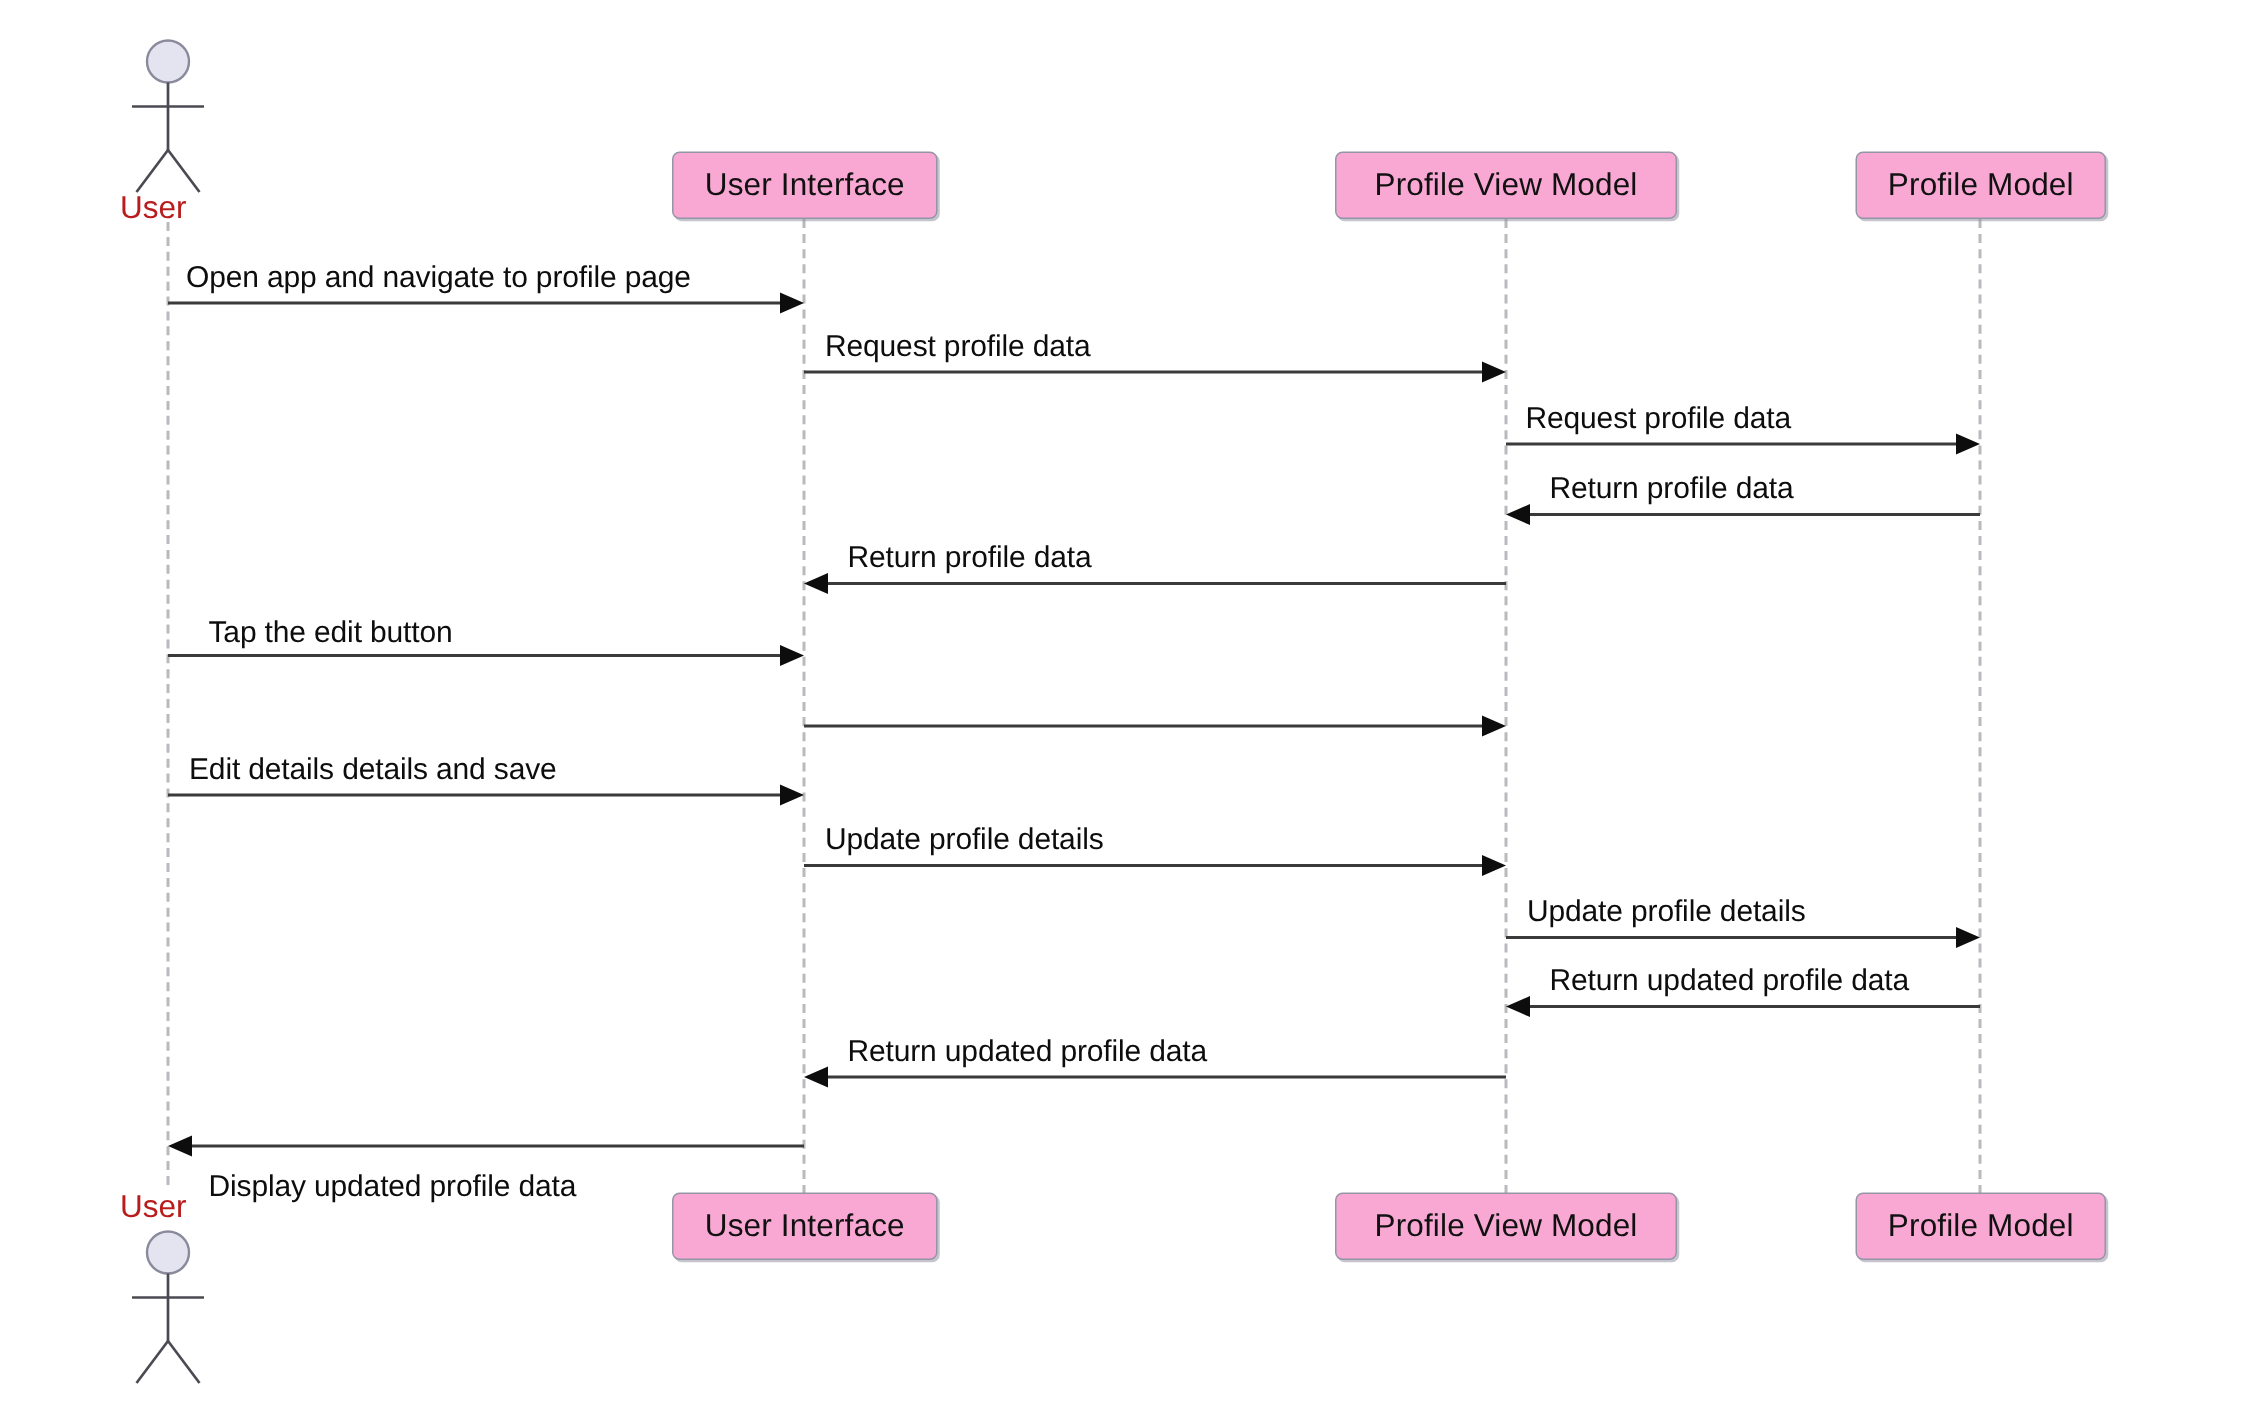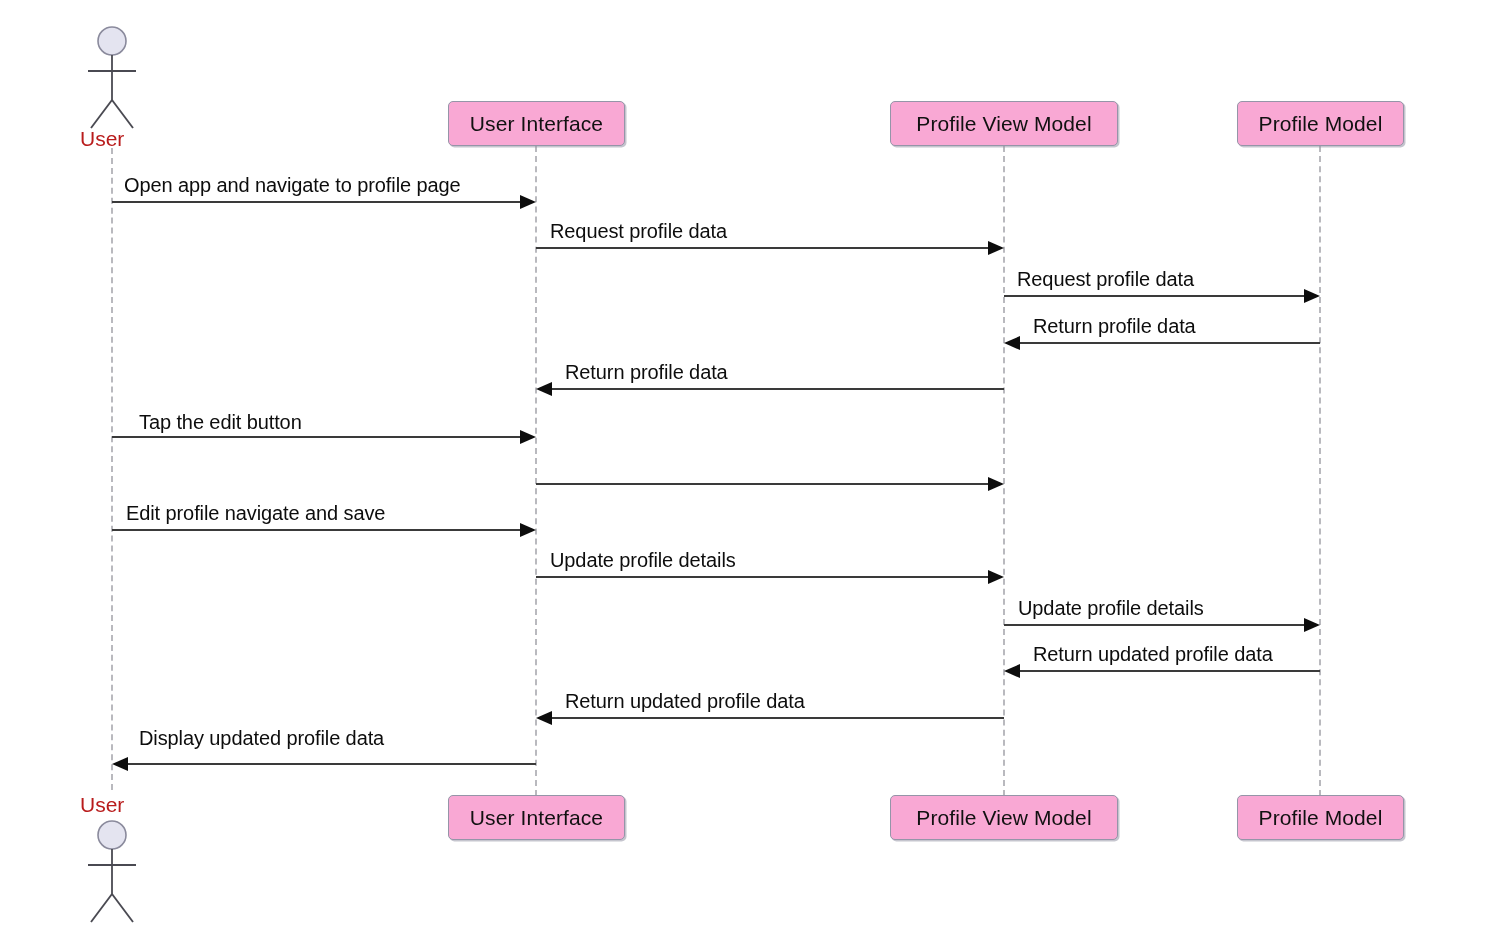--- a/index.html
+++ b/index.html
@@ -135,41 +135,41 @@
 
   <div class="msg" style="left:112px; top:436px; width:408px;"></div>
   <div class="arrowhead right" style="left:520px; top:430px;"></div>
   <div class="msg-label" style="left:126px; top:411px;margin-left:13px;">Tap the edit button</div>
 
   <div class="msg" style="left:536px; top:483px; width:452px;"></div>
   <div class="arrowhead right" style="left:988px; top:477px;"></div>
 
   <div class="msg" style="left:112px; top:529px; width:408px;"></div>
   <div class="arrowhead right" style="left:520px; top:523px;"></div>
-  <div class="msg-label" style="left:126px; top:502px;">Edit profile navigate and save</div>
+  <div class="msg-label" style="left:126px; top:502px;">Edit details details and save</div>
 
   <div class="msg" style="left:536px; top:576px; width:452px;"></div>
   <div class="arrowhead right" style="left:988px; top:570px;"></div>
   <div class="msg-label" style="left:550px; top:549px;">Update profile details</div>
 
   <div class="msg" style="left:1004px; top:624px; width:300px;"></div>
   <div class="arrowhead right" style="left:1304px; top:618px;"></div>
   <div class="msg-label" style="left:1018px; top:597px;">Update profile details</div>
 
   <div class="msg" style="left:1020px; top:670px; width:300px;"></div>
   <div class="arrowhead left" style="left:1004px; top:664px;"></div>
   <div class="msg-label" style="left:1033px; top:643px;">Return updated profile data</div>
 
   <div class="msg" style="left:552px; top:717px; width:452px;"></div>
   <div class="arrowhead left" style="left:536px; top:711px;"></div>
   <div class="msg-label" style="left:565px; top:690px;">Return updated profile data</div>
 
   <div class="msg" style="left:128px; top:763px; width:408px;"></div>
   <div class="arrowhead left" style="left:112px; top:757px;"></div>
-  <div class="msg-label" style="left:139px; top:727px;text-align:right;">Display updated profile data</div>
+  <div class="msg-label" style="left:139px; top:780px;text-align:right;">Display updated profile data</div>
 
   <div class="participant-box" style="left:448px; top:795px; width:177px;">
     <span>User Interface</span>
   </div>
   <div class="participant-box" style="left:890px; top:795px; width:228px;">
     <span>Profile View Model</span>
   </div>
   <div class="participant-box" style="left:1237px; top:795px; width:167px;">
     <span>Profile Model</span>
   </div>

